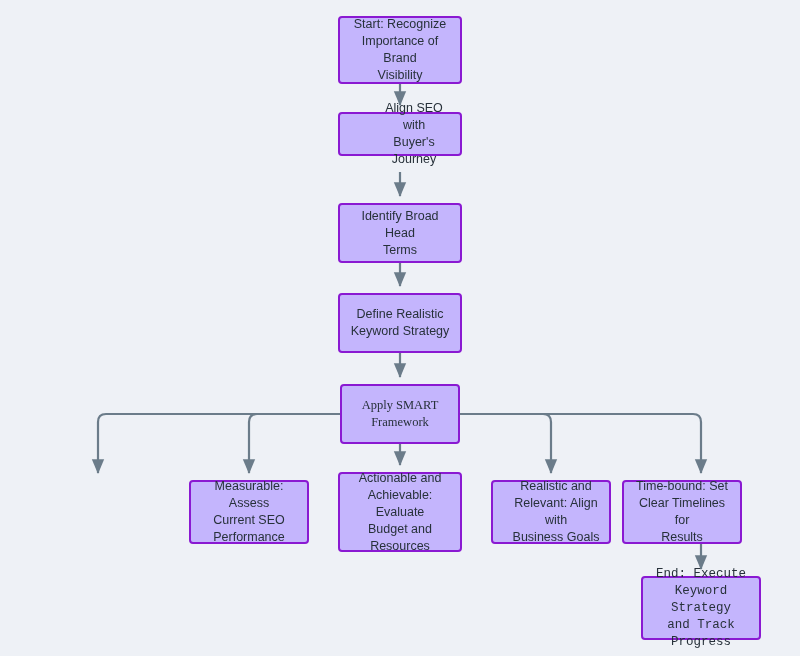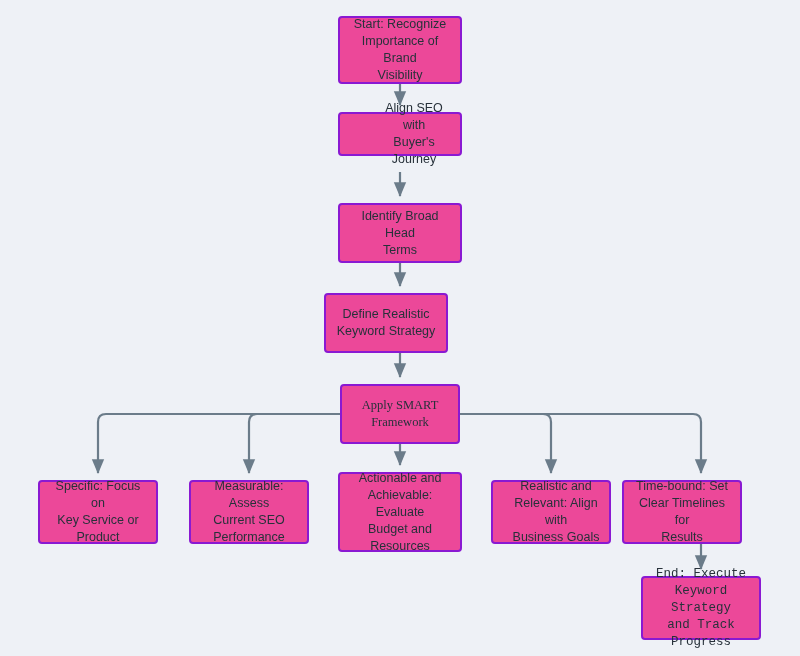--- a/index.html
+++ b/index.html
@@ -23,21 +23,21 @@
     position: absolute;
     left: 0;
     top: 0;
     width: 800px;
     height: 656px;
     pointer-events: none;
   }
   .node {
     position: absolute;
     box-sizing: border-box;
-    background: #ec4899;
+    background: #c4b5fd;
     border: 2px solid #8a19d2;
     border-radius: 4px;
     display: flex;
     align-items: center;
     justify-content: center;
     text-align: center;
     color: #27313a;
     font-size: 12.5px;
     line-height: 17px;
     font-family: "Liberation Sans", sans-serif;
@@ -73,29 +73,26 @@
   <div class="node" style="left:338px; top:16px; width:124px; height:68px;">Start: Recognize
 Importance of Brand
 Visibility</div>
 
   <div class="node" style="left:338px; top:112px; width:124px; height:44px;padding-left:36px;">Align SEO with
 Buyer's Journey</div>
 
   <div class="node" style="left:338px; top:203px; width:124px; height:60px;">Identify Broad Head
 Terms</div>
 
-  <div class="node" style="left:324px; top:293px; width:124px; height:60px;">Define Realistic
+  <div class="node" style="left:338px; top:293px; width:124px; height:60px;">Define Realistic
 Keyword Strategy</div>
 
   <div class="node" style="left:340px; top:384px; width:120px; height:60px;font-family:Liberation Serif, serif;">Apply SMART
 Framework</div>
 
-  <div class="node" style="left:38px; top:480px; width:120px; height:64px;">Specific: Focus on
-Key Service or
-Product</div>
 
   <div class="node" style="left:189px; top:480px; width:120px; height:64px;">Measurable: Assess
 Current SEO
 Performance</div>
 
   <div class="node" style="left:338px; top:472px; width:124px; height:80px;">Actionable and
 Achievable: Evaluate
 Budget and
 Resources</div>
 

